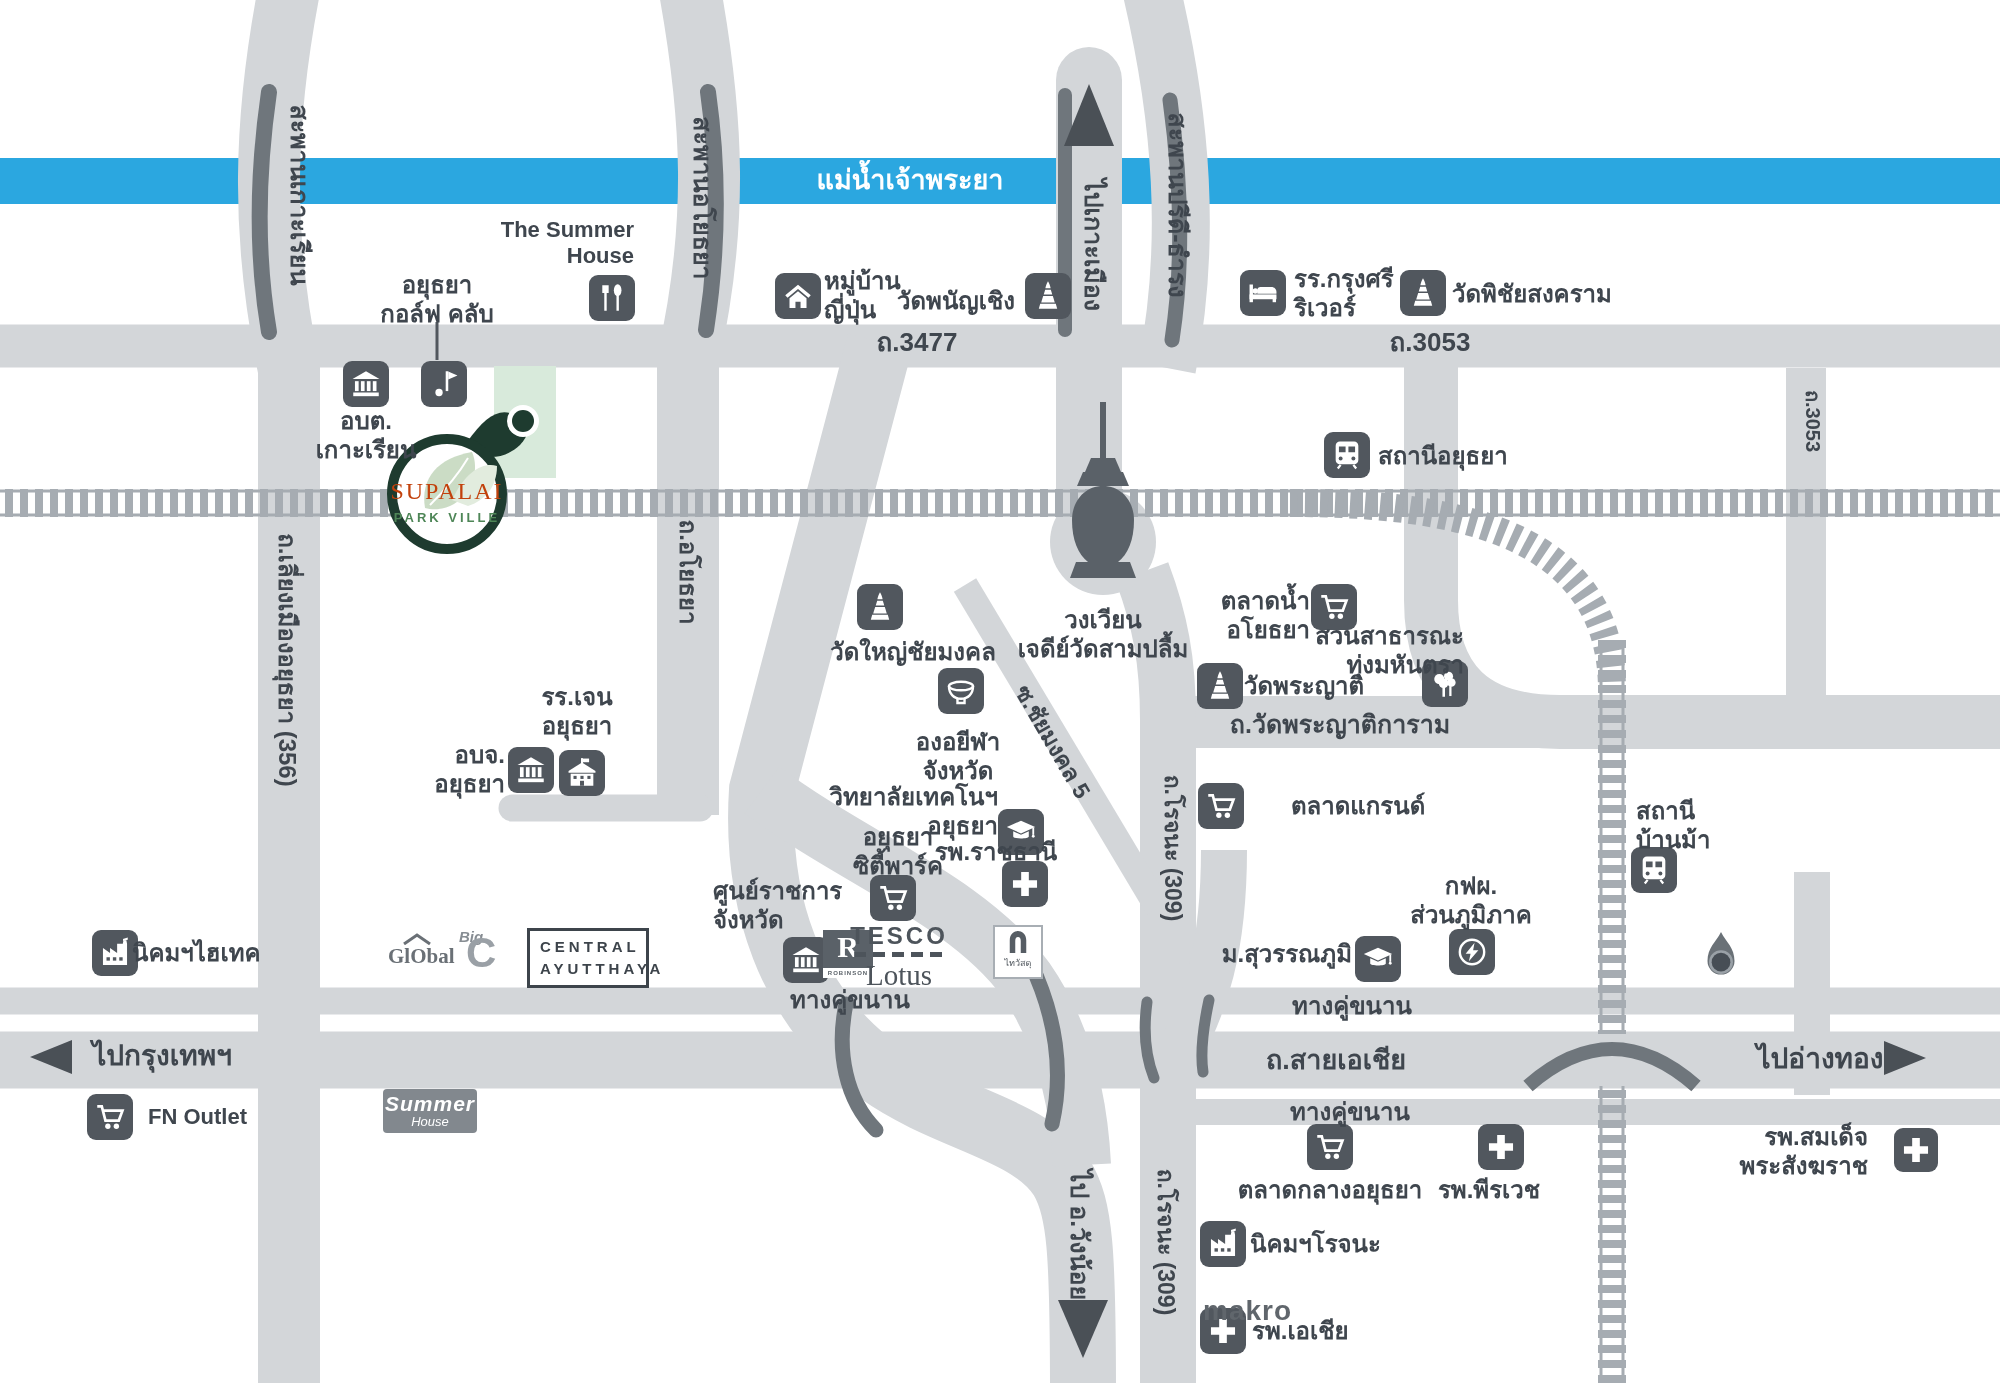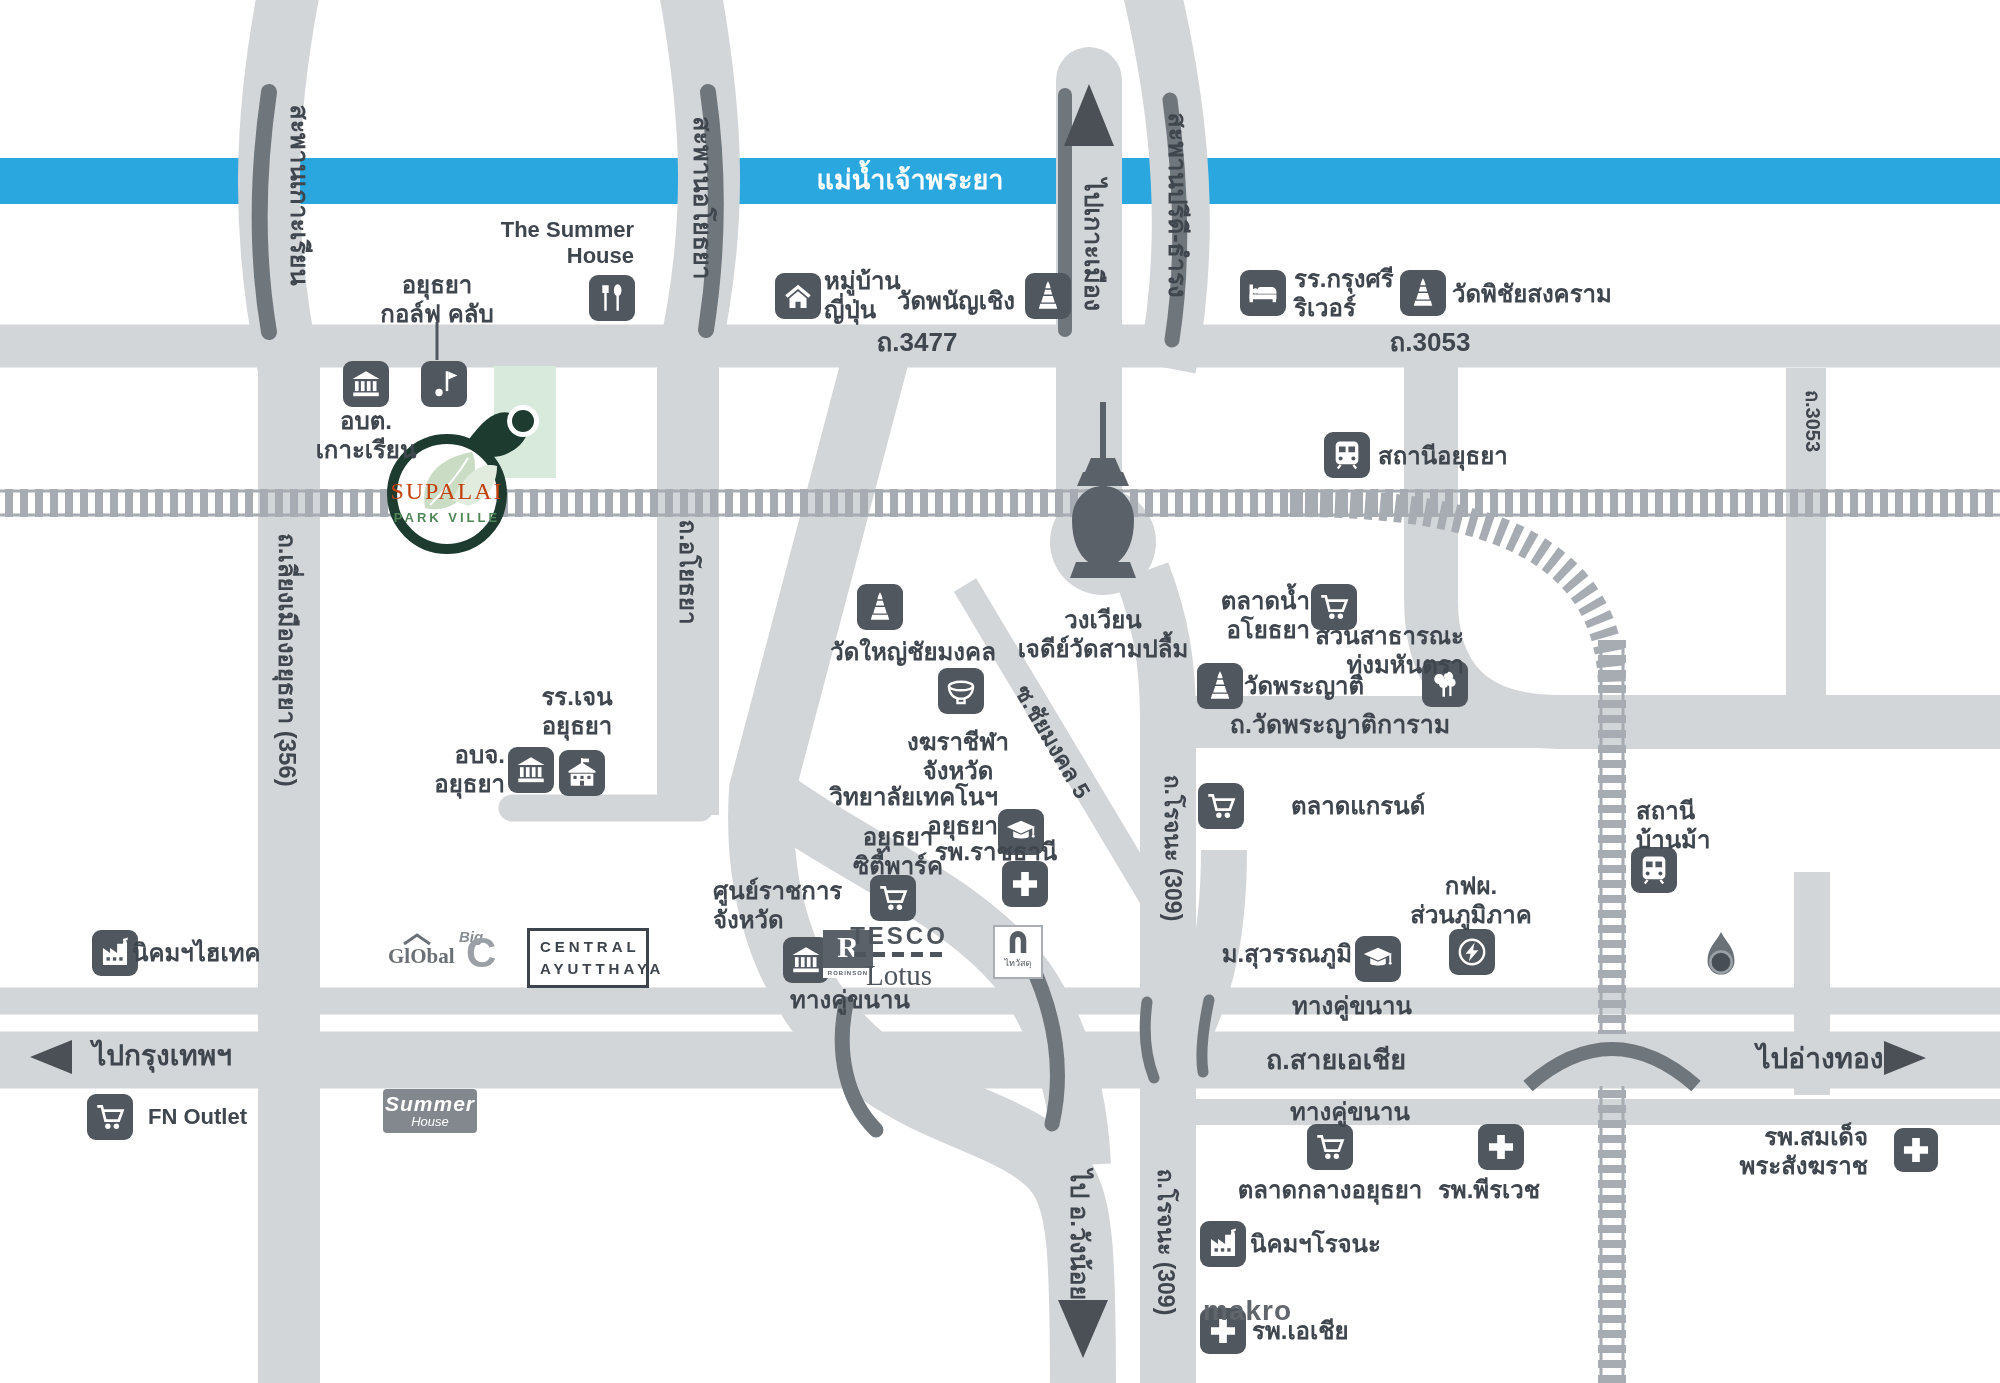--- a/index.html
+++ b/index.html
@@ -275,21 +275,21 @@
   <span class="ln">ริเวอร์</span>
 </div>
 <div class="lab l" style="left:1452px;top:294px;">วัดพิชัยสงคราม</div>
 <div class="lab l" style="left:1378px;top:456px;">สถานีอยุธยา</div>
 <div class="lab c" style="left:913px;top:652px;">วัดใหญ่ชัยมงคล</div>
 <div class="lab c" style="left:1103px;top:635px;">
   <span class="ln">วงเวียน</span>
   <span class="ln">เจดีย์วัดสามปลื้ม</span>
 </div>
 <div class="lab c" style="left:958px;top:757px;">
-  <span class="ln">งฆราชีฬา</span>
+  <span class="ln">องอยีฬา</span>
   <span class="ln">จังหวัด</span>
 </div>
 <div class="lab r" style="left:998px;top:812px;">
   <span class="ln">วิทยาลัยเทคโนฯ</span>
   <span class="ln">อยุธยา</span>
 </div>
 <div class="lab c" style="left:898px;top:852px;">
   <span class="ln">อยุธยา</span>
   <span class="ln">ซิตี้พาร์ค</span>
 </div>

